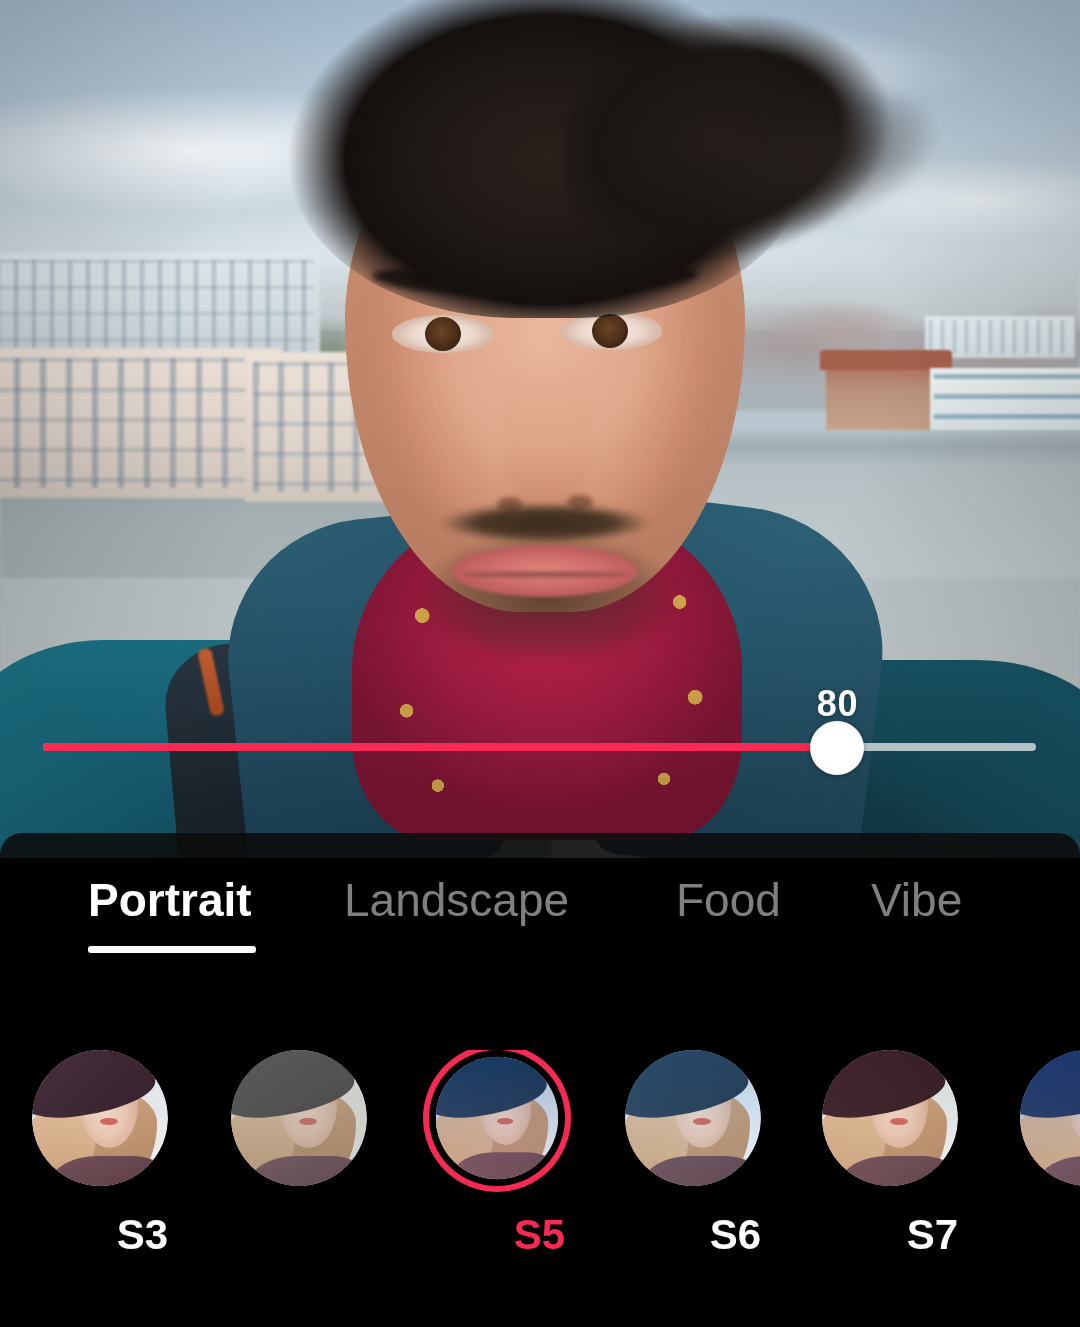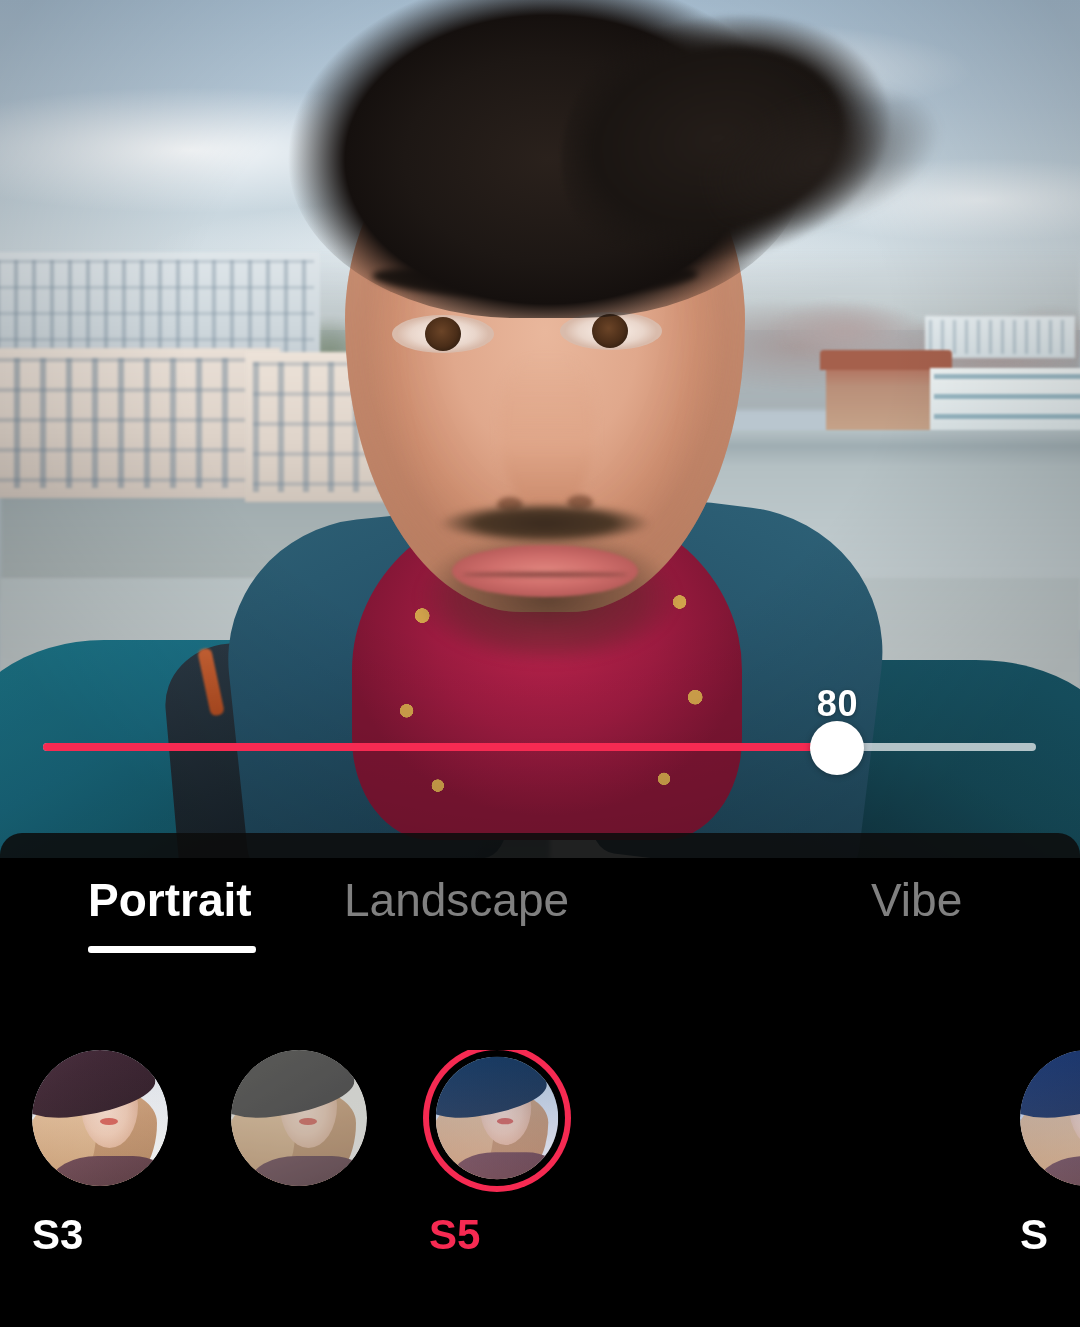--- a/index.html
+++ b/index.html
@@ -330,21 +330,21 @@
     position:absolute; height:7px; background:#fff; border-radius:3px;
   }
 
   
   .thumbs {
     position:absolute; left:0; top:192px; width:1080px; height:230px;
     overflow:hidden;
   }
   .thumb {
     position:absolute; top:0; width:136px;
-    text-align:left; cursor:pointer;
+    text-align:right; cursor:pointer;
   }
   .thumb-circle {
     position:relative; width:136px; height:136px; border-radius:50%;
     overflow:hidden; margin:0 auto;
   }
   .thumb.selected .thumb-circle {
     box-shadow: 0 0 0 6px #f62a52;
   }
   .thumb.selected .thumb-circle > .face-img { transform: scale(.90); border-radius:50%; }
   .thumb-label {
@@ -463,20 +463,21 @@
     <div class="slider-value" id="slider-value" style="left: 794.4px;">80</div>
     <div class="slider-thumb" id="slider-thumb" style="left: 794.4px; background: rgb(255, 255, 255);"></div>
   </div>
 
   <div class="panel-fade"></div>
   <div class="panel">
 
     <div class="tabs" id="tabs">
         <button class="tab" style="left: 344px;">Landscape</button>
         <button class="tab active" style="left: 88px;">Portrait</button>
+        <button class="tab" style="left: 676px;">Food</button>
         <button class="tab" style="left: 871px;">Vibe</button>
         <div class="tab-underline" style="left: 88px; top: 88px; width: 168px;"></div>
       </div>
 
     <div class="thumbs" id="thumbs">
         <div class="thumb" style="left: 32px;">
           <div class="thumb-circle">
             <div class="face-img f-s3">
               <div class="fi-bg"></div>
               <div class="fi-hair"></div>
@@ -518,20 +519,54 @@
               <div class="fi-face"></div>
               <div class="fi-brow"></div>
               <div class="fi-eye"></div>
               <div class="fi-lip"></div>
               <div class="fi-hat"></div>
               <div class="tone tone-s5"></div>
             </div>
           </div>
           <div class="thumb-label">S5</div>
         </div>
+        <div class="thumb" style="left: 625px;">
+          <div class="thumb-circle">
+            <div class="face-img f-s6">
+              <div class="fi-bg"></div>
+              <div class="fi-hair"></div>
+              <div class="fi-hair2"></div>
+              <div class="fi-shoulder"></div>
+              <div class="fi-face"></div>
+              <div class="fi-brow"></div>
+              <div class="fi-eye"></div>
+              <div class="fi-lip"></div>
+              <div class="fi-hat"></div>
+              <div class="tone tone-s6"></div>
+            </div>
+          </div>
+          <div class="thumb-label">S6</div>
+        </div>
+        <div class="thumb" style="left: 822px;">
+          <div class="thumb-circle">
+            <div class="face-img f-s7">
+              <div class="fi-bg"></div>
+              <div class="fi-hair"></div>
+              <div class="fi-hair2"></div>
+              <div class="fi-shoulder"></div>
+              <div class="fi-face"></div>
+              <div class="fi-brow"></div>
+              <div class="fi-eye"></div>
+              <div class="fi-lip"></div>
+              <div class="fi-hat"></div>
+              <div class="tone tone-s7"></div>
+            </div>
+          </div>
+          <div class="thumb-label">S7</div>
+        </div>
         <div class="thumb" style="left: 1020px;">
           <div class="thumb-circle">
             <div class="face-img f-s8">
               <div class="fi-bg"></div>
               <div class="fi-hair"></div>
               <div class="fi-hair2"></div>
               <div class="fi-shoulder"></div>
               <div class="fi-face"></div>
               <div class="fi-hat"></div>
               <div class="tone tone-s8"></div>

